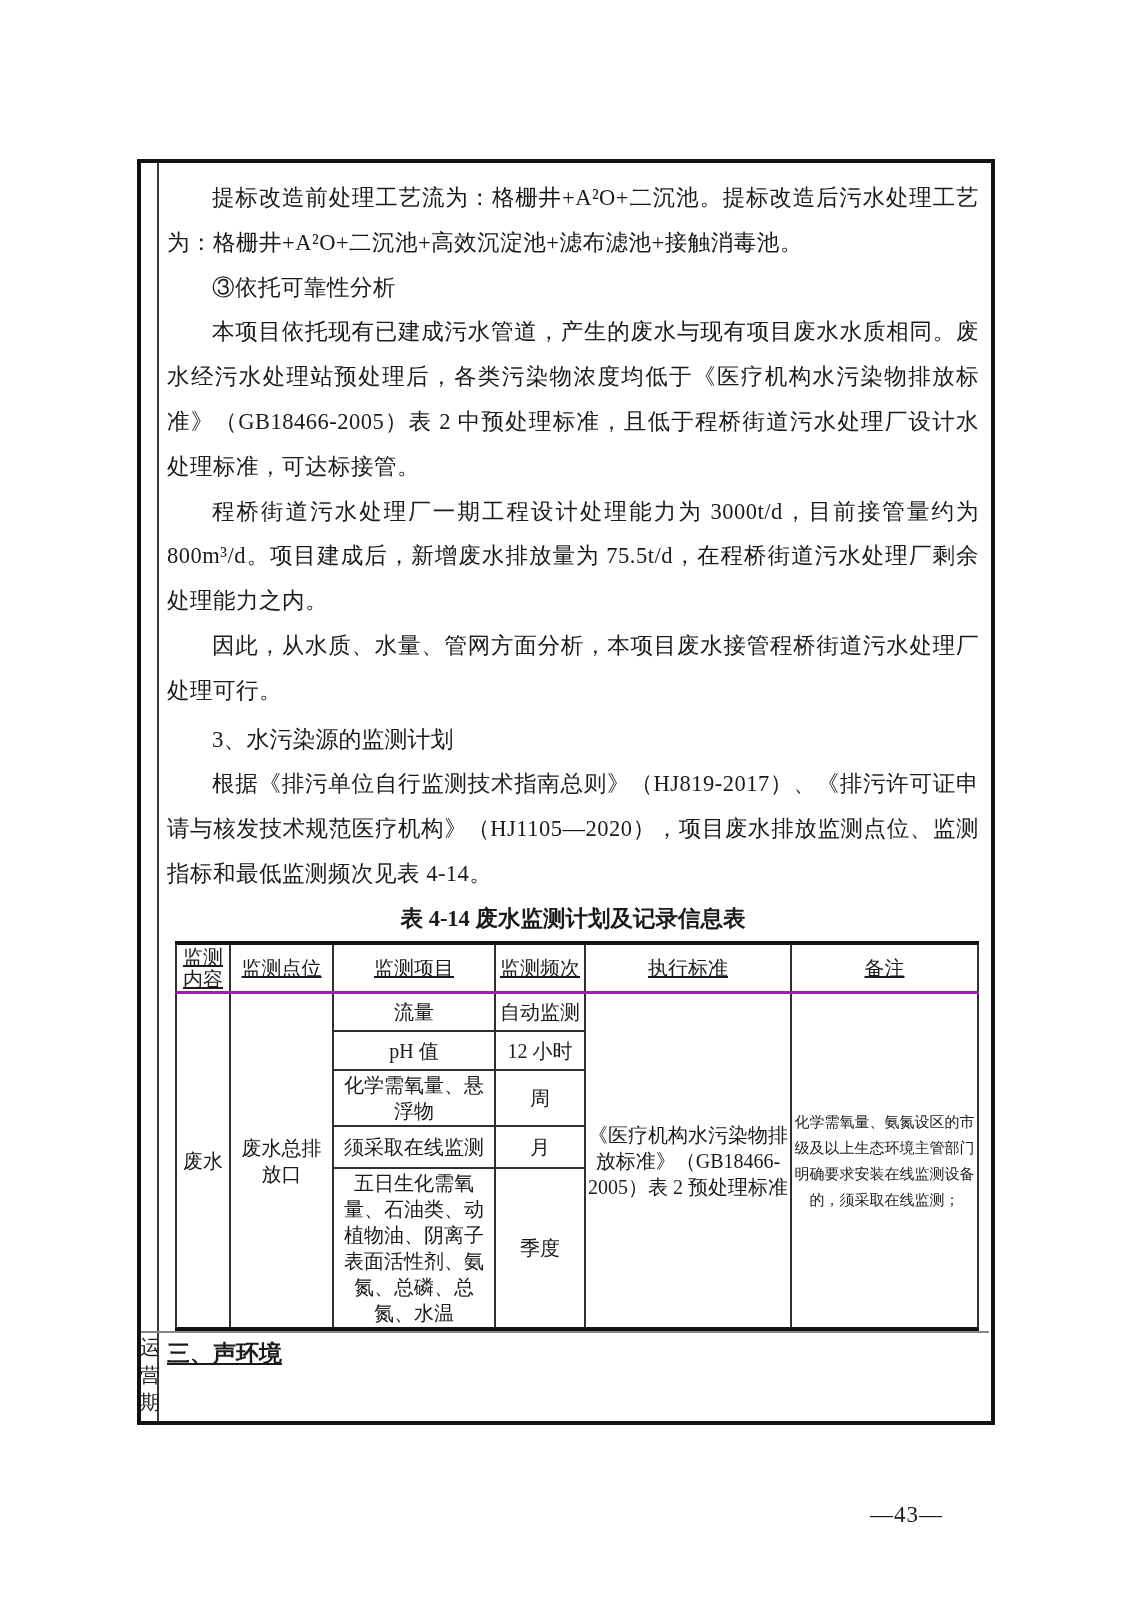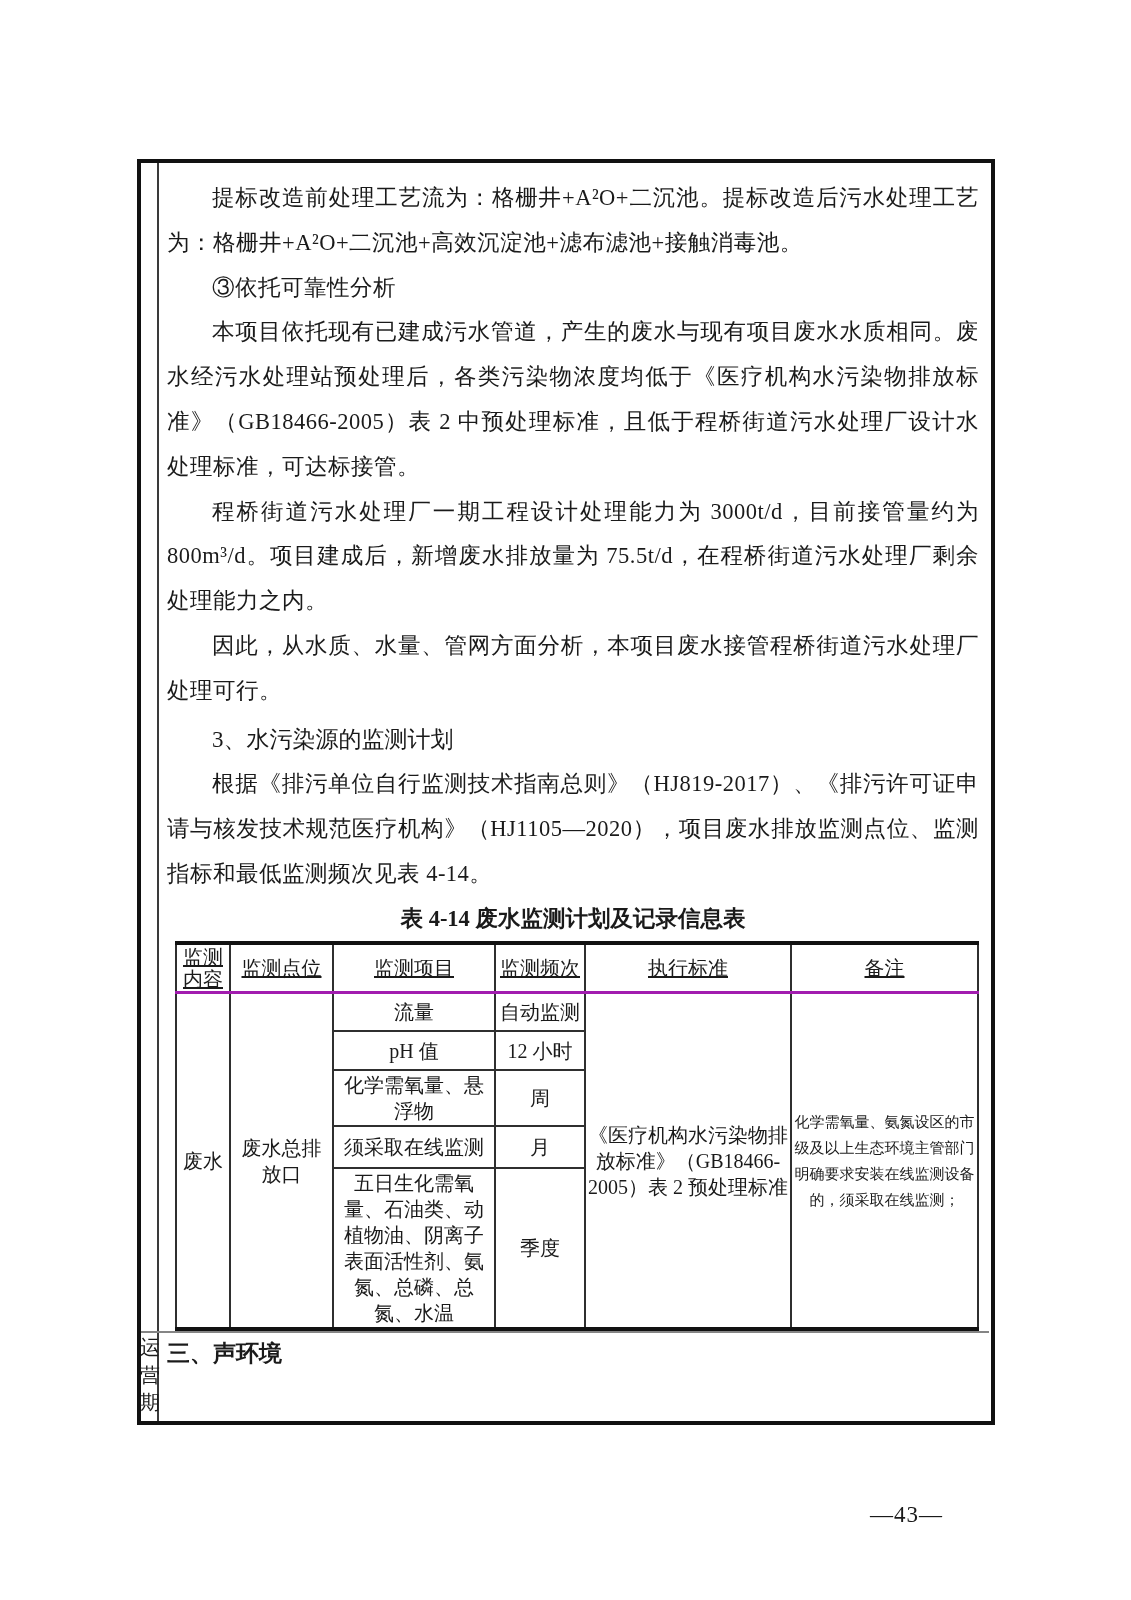--- a/index.html
+++ b/index.html
@@ -58,21 +58,21 @@
   }
   
   .row-label{
     position:absolute;left:138px;top:1334px;width:22px;
     font-size:20px;line-height:27.5px;word-break:break-all;
     text-align:right;overflow:hidden;
   }
   .bottom-section{
     position:absolute;left:159px;top:1331px;width:820px;padding-left:8px;
   }
-  .bottom-h1{font-size:23px;font-weight:bold;line-height:46px;margin:0;}
+  .bottom-h1{font-size:23px;font-weight:bold;line-height:46px;margin:0;text-decoration:underline;}
   .bottom-h2{font-size:23px;font-weight:bold;line-height:26px;margin:14px 0 0 0;padding-left:46px;}
   
   .page-number{
     position:absolute;left:870px;top:1502px;width:160px;text-align:left;
     font-size:23px;letter-spacing:1px;
   }
 </style>
 </head>
 <body>
 

